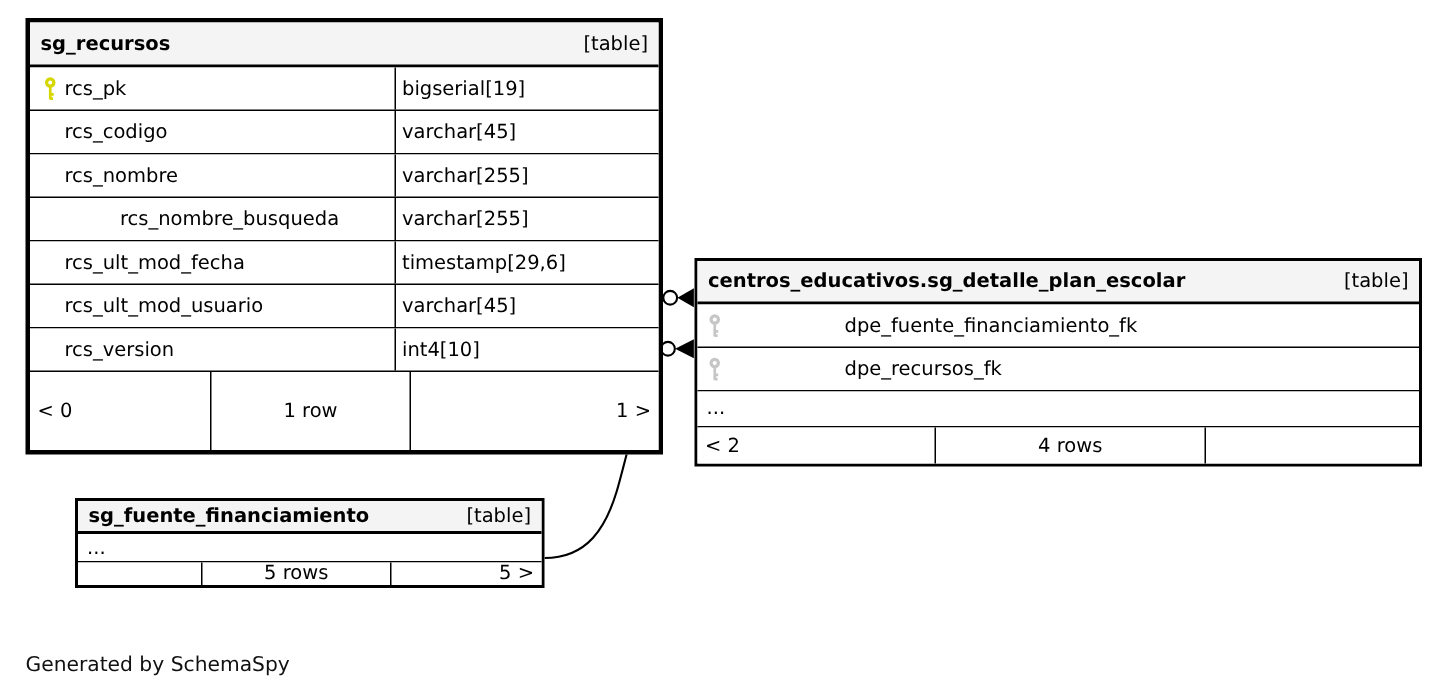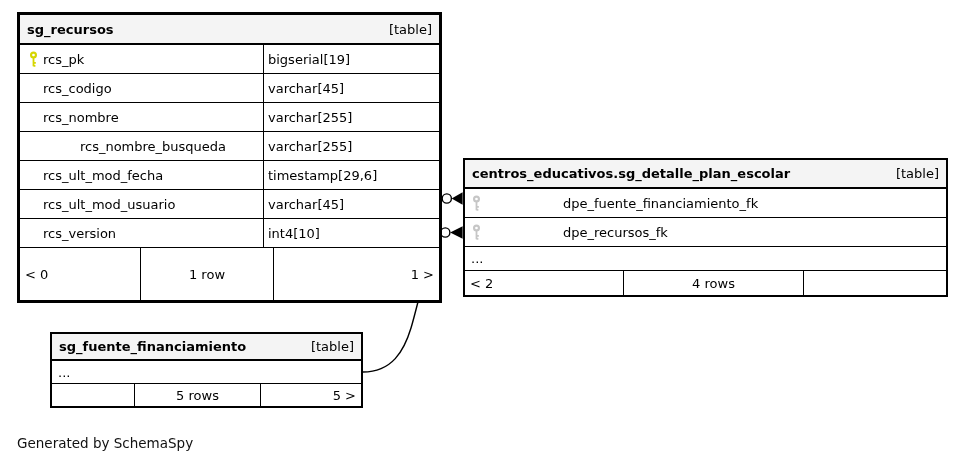--- a/index.html
+++ b/index.html
@@ -113,21 +113,21 @@
     <div class="typecell">int4[10]</div>
   </div>
 
   <div class="pager">
     <div class="pg pg-l" style="width:121px;">&lt; 0</div>
     <div class="pg pg-c" style="width:133px;">1 row</div>
     <div class="pg pg-r">1 &gt;</div>
   </div>
 </div>
 
-<div class="tbl tbl-b2" style="left:463px;top:158px;width:485px;height:139px;">
+<div class="tbl tbl-b2" style="left:463px;top:172px;width:485px;height:139px;">
   <div class="thead" style="height:29px;">
     <span class="title">centros_educativos.sg_detalle_plan_escolar</span>
     <span class="badge">[table]</span>
   </div>
 
   <div class="row" style="height:29px;">
     <div class="namecell" style="flex:1;">
       <span class="keycell" style="margin-left: 7px; color: rgb(198, 198, 198);">
         <svg class="keyglyph" width="9" height="17" viewBox="0 0 10 18">
           <circle cx="5" cy="4" r="2.7" fill="none" stroke="currentColor" stroke-width="2.4"></circle>
@@ -154,21 +154,21 @@
     <span>...</span>
   </div>
 
   <div class="pager">
     <div class="pg pg-l" style="width:159px;">&lt; 2</div>
     <div class="pg pg-c" style="width:180px;">4 rows</div>
     <div class="pg pg-r"></div>
   </div>
 </div>
 
-<div class="tbl tbl-b2" style="left:50px;top:332px;width:313px;height:76px;text-align:right;">
+<div class="tbl tbl-b2" style="left:50px;top:332px;width:313px;height:60px;text-align:right;">
   <div class="thead" style="height:27px;">
     <span class="title">sg_fuente_financiamiento</span>
     <span class="badge">[table]</span>
   </div>
 
   <div class="ellipsisrow" style="height:23px;">
     <span>...</span>
   </div>
 
   <div class="pager">

